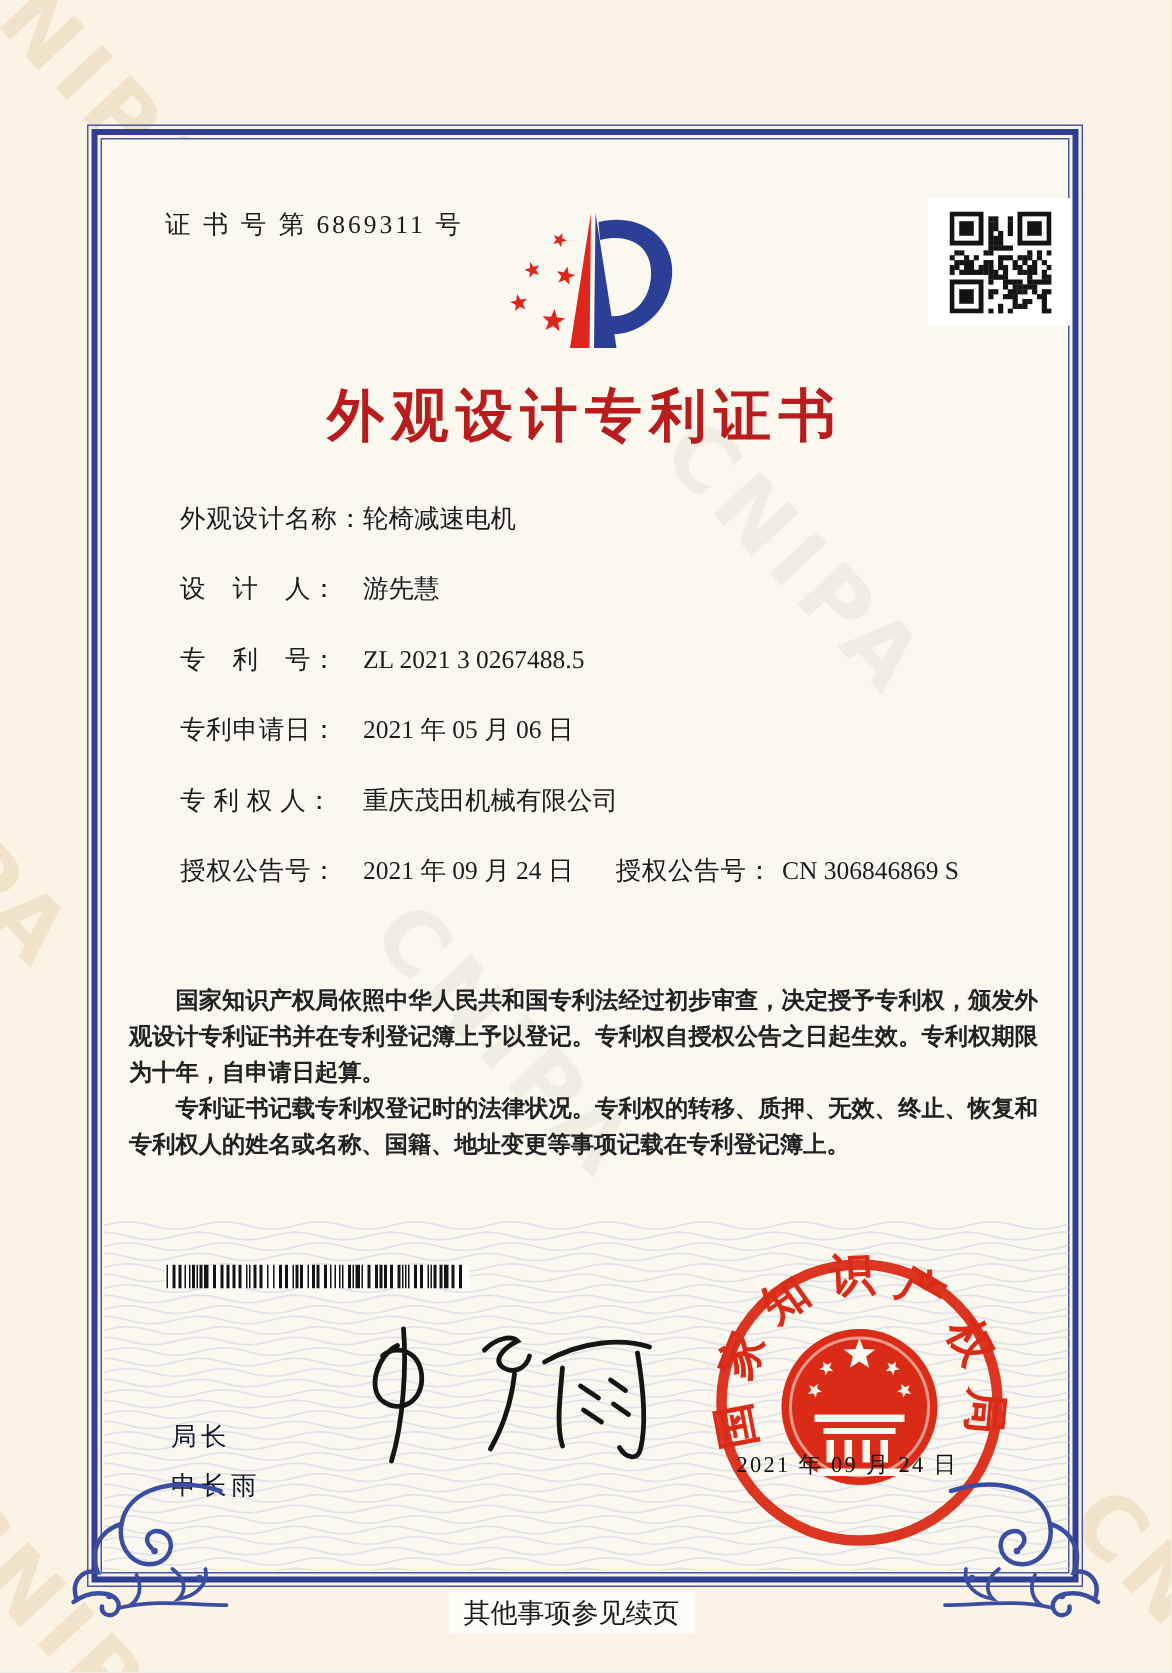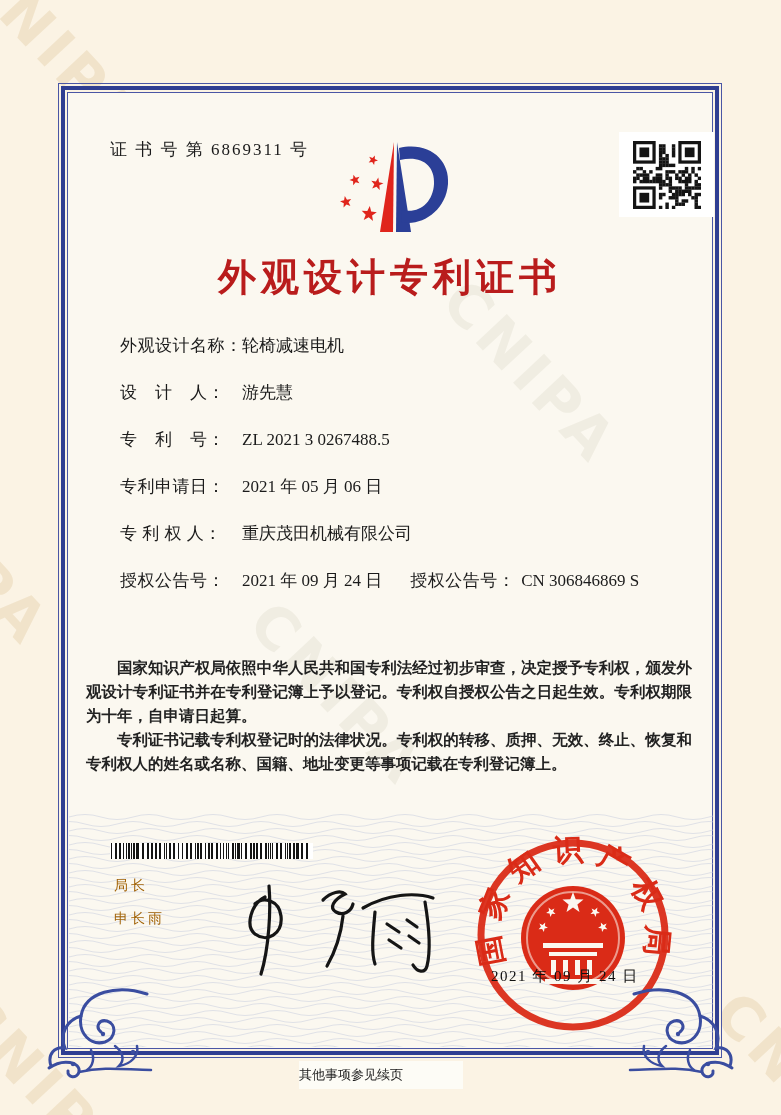--- a/index.html
+++ b/index.html
@@ -32,29 +32,29 @@
   .fields{position:absolute;left:100px;top:334px;width:600px;font-size:17px;}
   .frow{height:20px;margin-bottom:27px;white-space:nowrap;}
   .fpair{display:inline-block;margin-left:20px;}
   .flabel{display:inline-block;width:122px;white-space:pre;letter-spacing:.5px;}
   .pair2{margin-left:28px;font-family:Liberation Serif, serif;}
   .pair2 .flabel{width:auto;margin-right:6px;}
   .paras{position:absolute;left:86px;top:656px;width:606px;font-size:15.5px;line-height:24px;
          text-align:justify;color:#222;font-weight:bold;}
   .paras p{margin:0;text-indent:2em;}
   .barcode{position:absolute;left:110px;top:843px;}
-  .signer{position:absolute;left:114px;top:869px;font-family:"Liberation Sans","DejaVu Sans",sans-serif;
-          font-size:14px;letter-spacing:3px;line-height:33px;color:#a16207;}
+  .signer{position:absolute;left:114px;top:941px;font-family:"Liberation Sans","DejaVu Sans",sans-serif;
+          font-size:17px;letter-spacing:3px;line-height:33px;color:#0f172a;}
   .sig{position:absolute;left:235px;top:882px;}
   .seal{position:absolute;left:473px;top:835px;}
   .seal-date{position:absolute;left:491px;top:967px;font-size:15px;letter-spacing:1.5px;color:#111;}
   .page-info{position:absolute;left:68px;top:1026px;width:644px;text-align:center;
              font-size:14px;letter-spacing:1px;}
   .cont-note{position:absolute;left:299px;top:1061px;width:164px;height:28px;line-height:28px;
-             background:#fdfcf6;font-size:13px;}
+             background:#fdfcf6;text-align:center;font-size:18px;}
   .orn{position:absolute;width:108px;height:94px;}
   .orn-l{left:45px;top:986px;}
   .orn-r{left:628px;top:986px;transform:scaleX(-1);}
 </style>
 </head>
 <body>
 
 <div class="page">
 
   <div class="wm wm-tan wm1">CNIPA</div>

